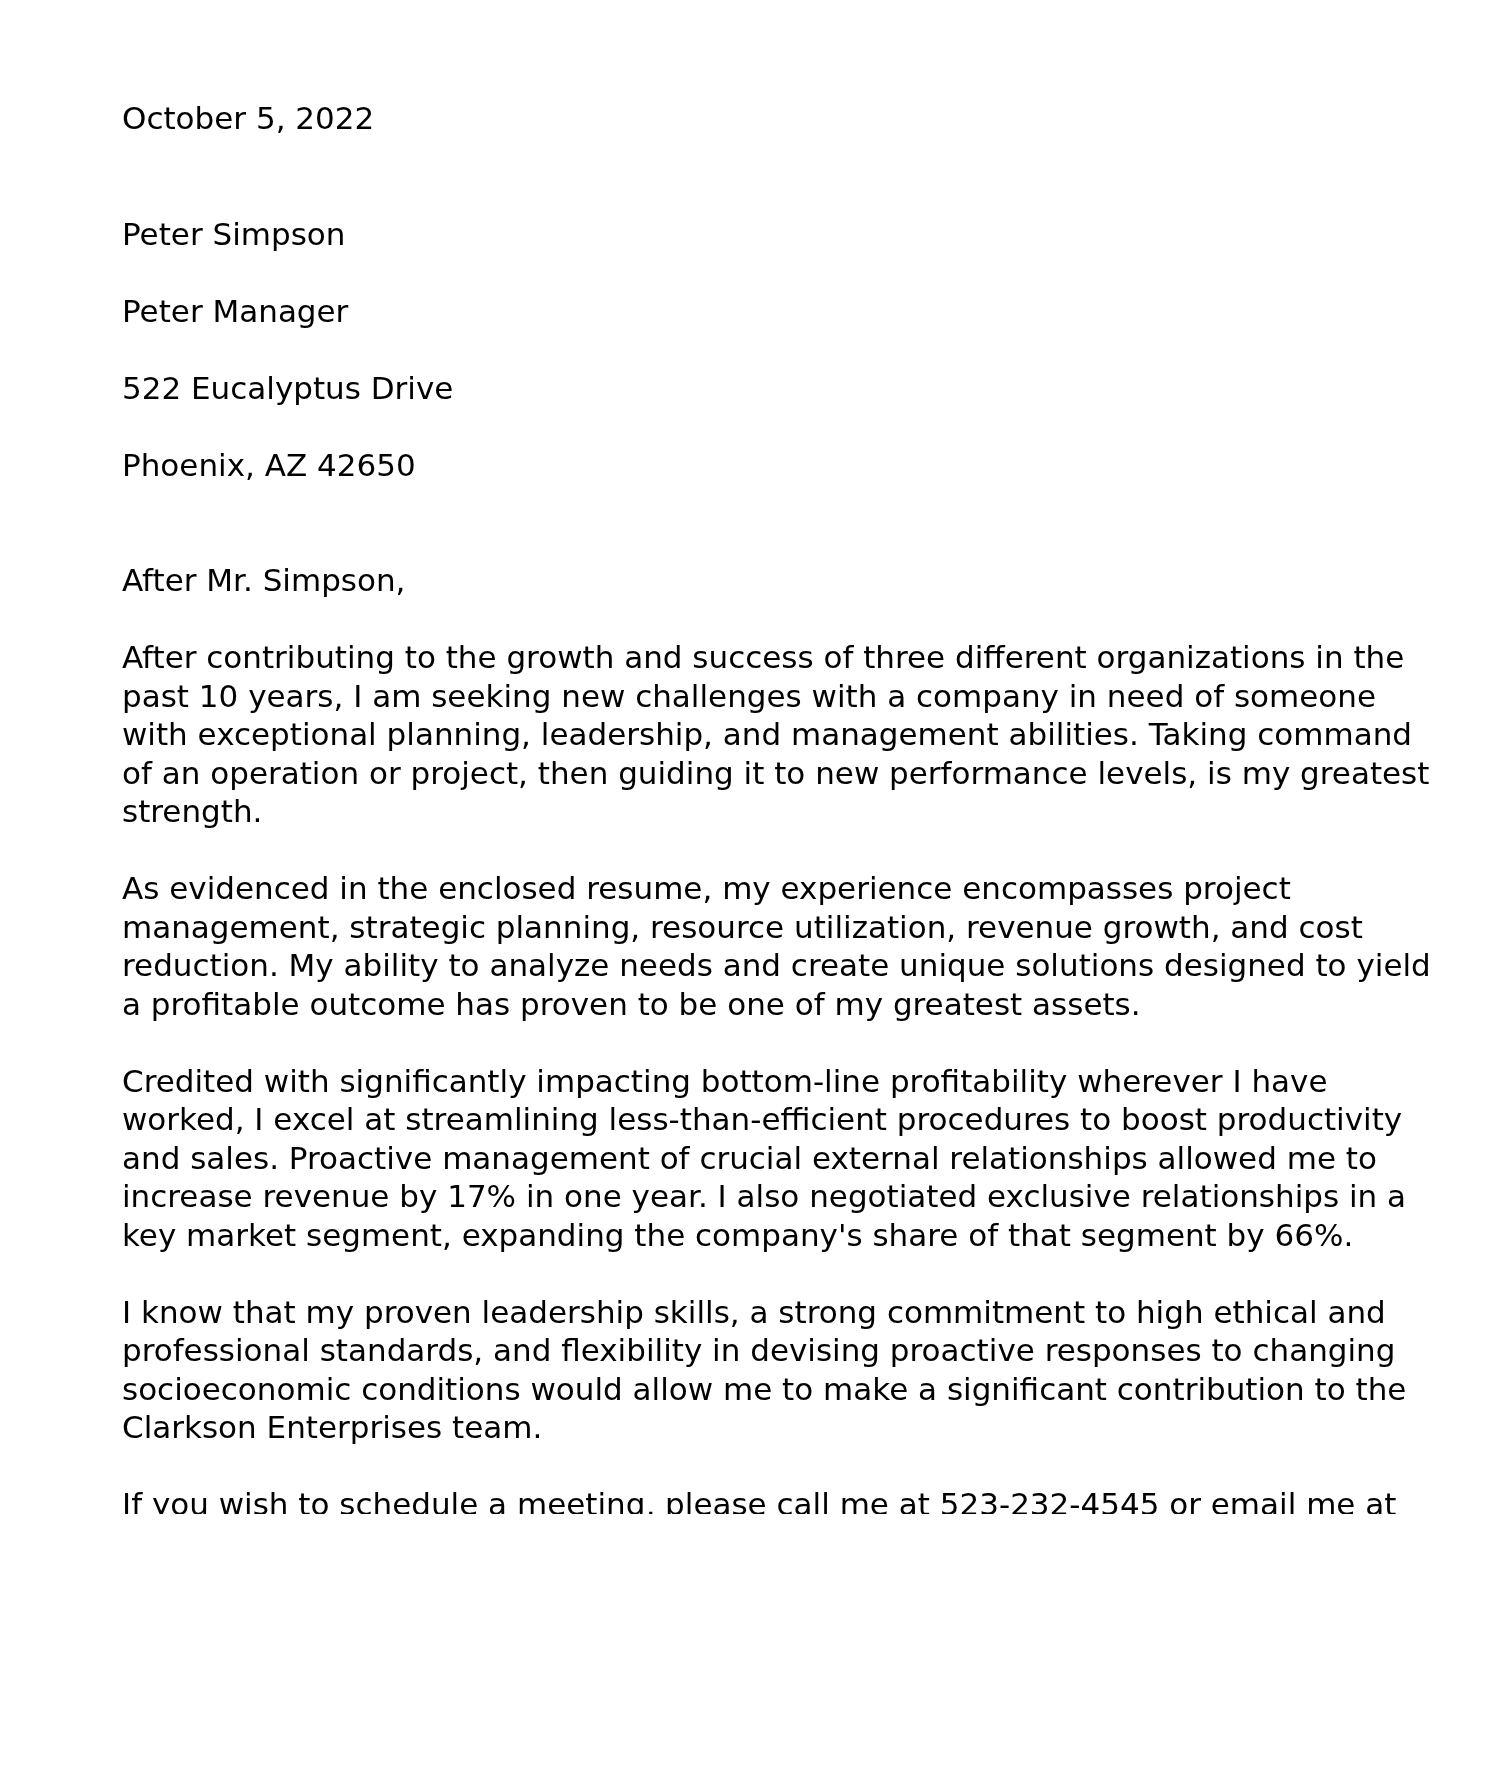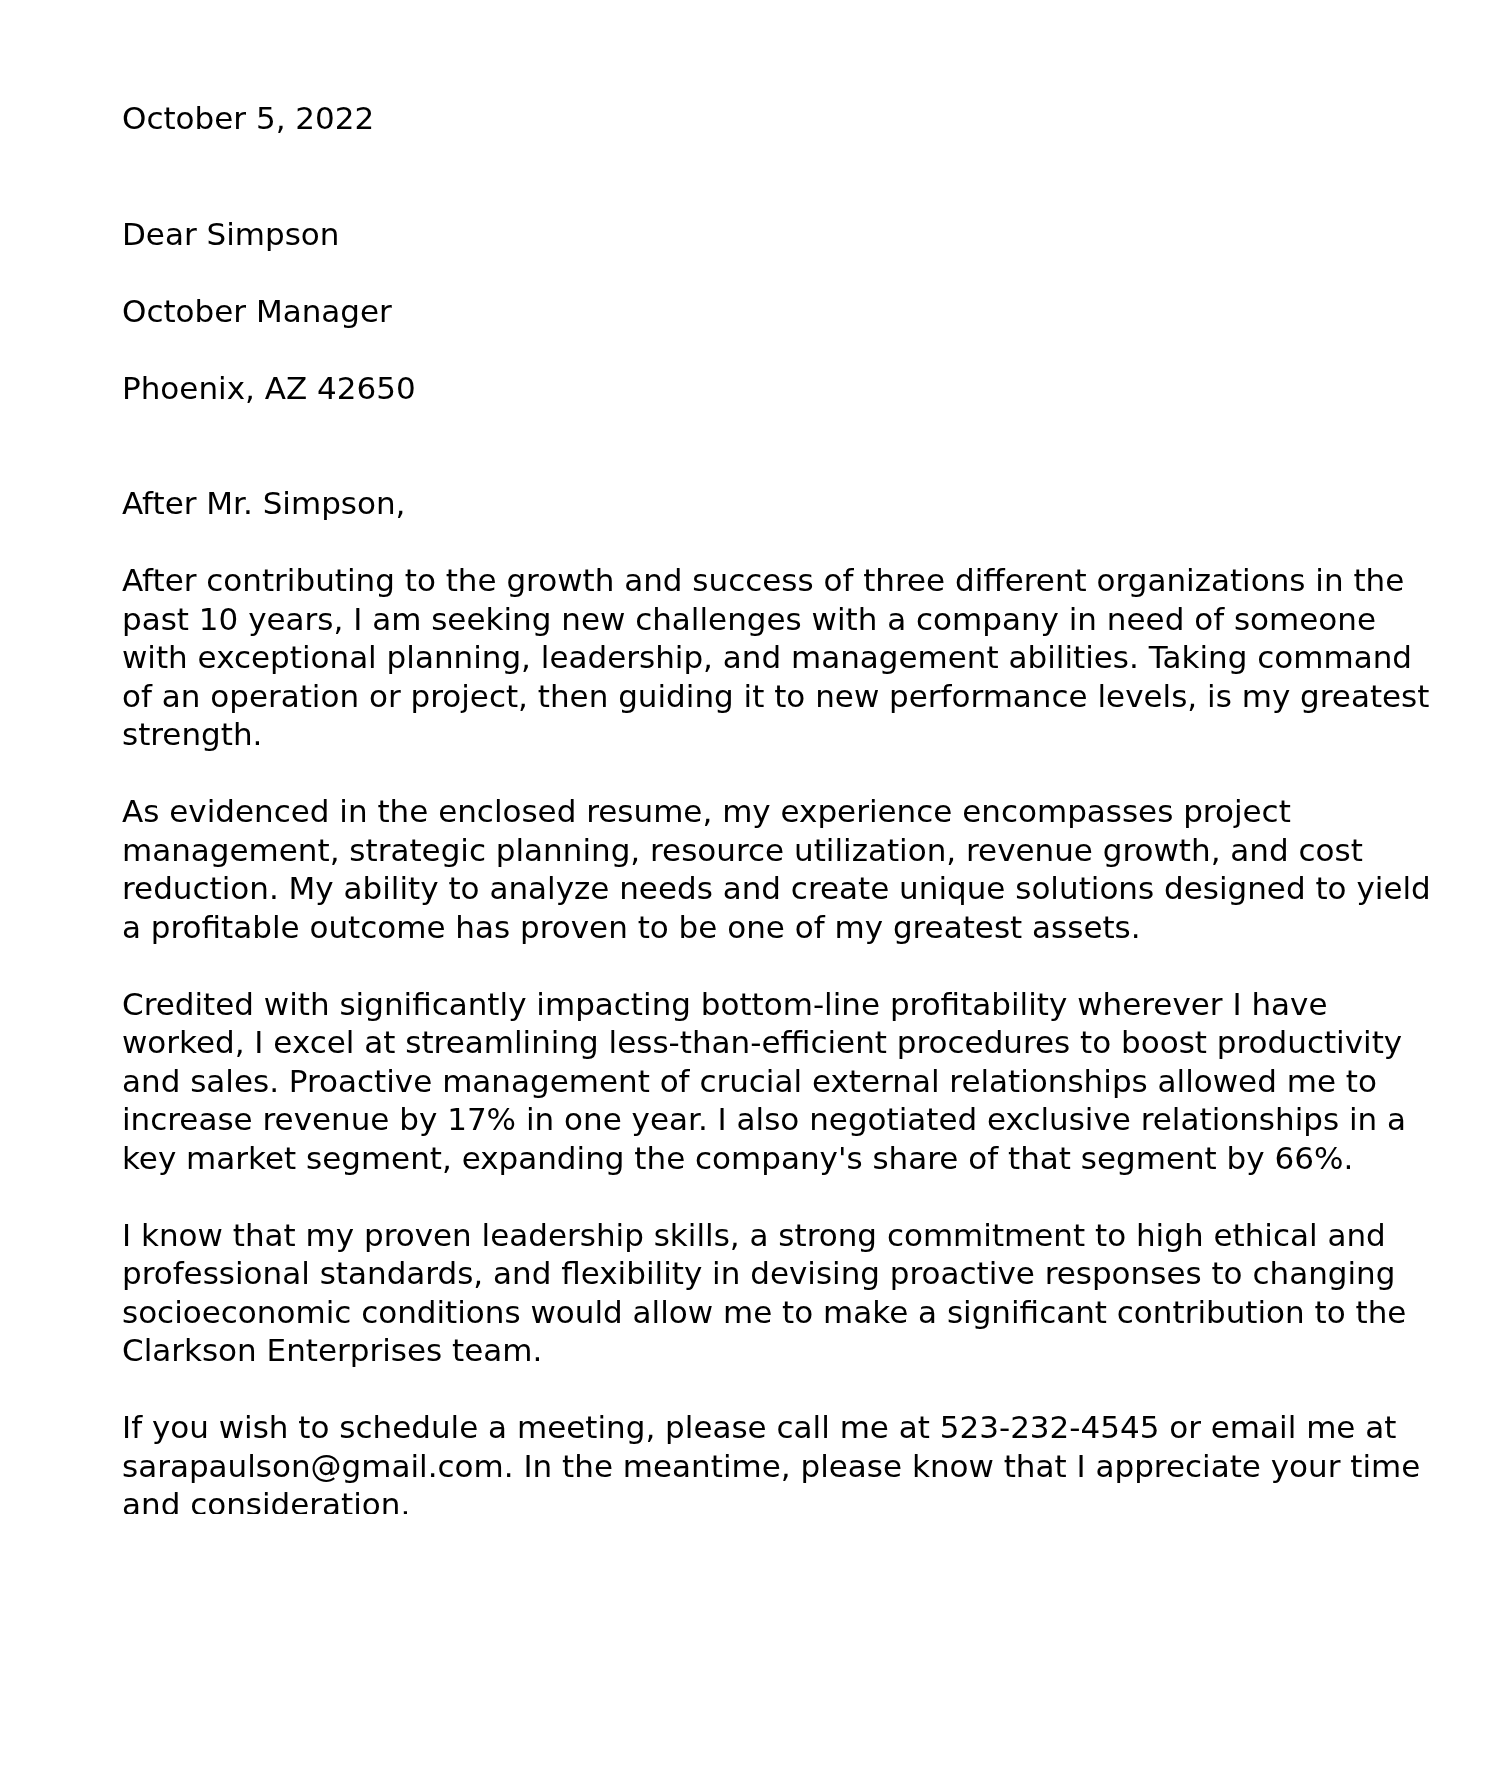--- a/index.html
+++ b/index.html
@@ -30,22 +30,23 @@
   }
 </style>
 </head>
 <body>
 
 <div class="page">
 
   <p class="para">October 5, 2022</p>
 
   <p class="para">
-    <span class="ln">Dear Simpson</span>
-    <span class="ln">October Manager</span>
+    <span class="ln">Peter Simpson</span>
+    <span class="ln">Peter Manager</span>
+    <span class="ln">522 Eucalyptus Drive</span>
     <span class="ln">Phoenix, AZ 42650</span>
   </p>
 
   <p class="para">After Mr. Simpson,</p>
 
   <p class="para">After contributing to the growth and success of three different organizations in the
 past 10 years, I am seeking new challenges with a company in need of someone
 with exceptional planning, leadership, and management abilities. Taking command
 of an operation or project, then guiding it to new performance levels, is my greatest
 strength.</p>

